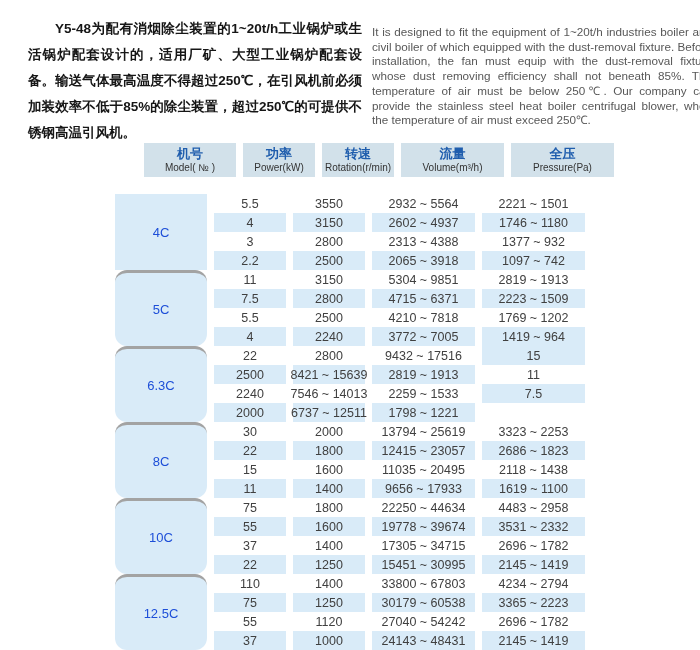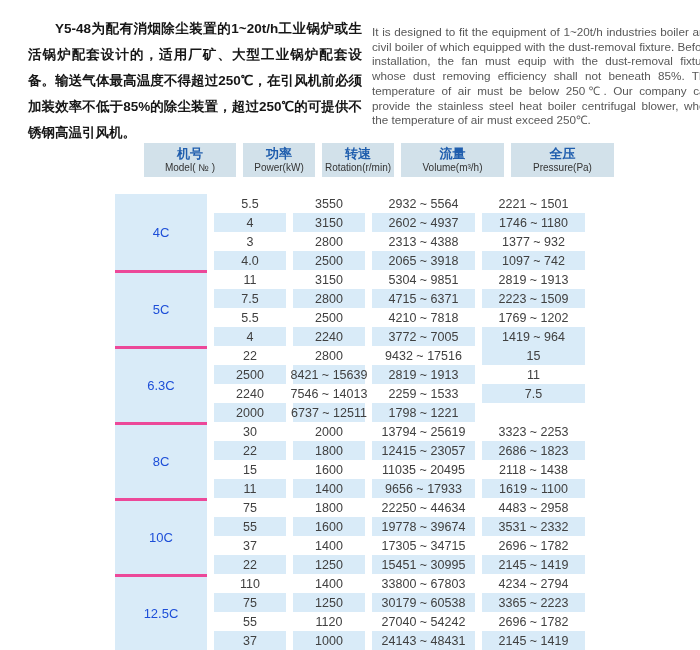--- a/index.html
+++ b/index.html
@@ -38,21 +38,21 @@
   }
   .hen { font-size: 10px; line-height: 12px; color: #333333; white-space: nowrap; }
   .tbody { grid-auto-rows: 19px; grid-auto-flow: row; }
   .model-cell {
     grid-column: 1; grid-row: span 4;
     background: var(--stripe, #d9ebf8);
     display: flex; align-items: center; justify-content: center;
     font-size: 13px; color: #1d4ed8;
     box-sizing: border-box;
   }
-  .model-cell.sep { border-top: 3px solid #ec4899; }
+  .model-cell.sep { border-top: 3px solid #a3a3a3; border-radius: 12px; }
   .data-cell {
     display: flex; align-items: center; justify-content: center;
     font-size: 12.5px; color: #404040; background: #ffffff;
     white-space: nowrap;
   }
   .data-cell.stripe { background: var(--stripe, #d9ebf8); }
 </style>
 </head>
 <body>
 
@@ -90,21 +90,21 @@
         <div class="data-cell">2932 ~ 5564</div>
         <div class="data-cell">2221 ~ 1501</div>
         <div class="data-cell stripe">4</div>
         <div class="data-cell stripe">3150</div>
         <div class="data-cell stripe">2602 ~ 4937</div>
         <div class="data-cell stripe">1746 ~ 1180</div>
         <div class="data-cell">3</div>
         <div class="data-cell">2800</div>
         <div class="data-cell">2313 ~ 4388</div>
         <div class="data-cell">1377 ~ 932</div>
-        <div class="data-cell stripe">4.0</div>
+        <div class="data-cell stripe">2.2</div>
         <div class="data-cell stripe">2500</div>
         <div class="data-cell stripe">2065 ~ 3918</div>
         <div class="data-cell stripe">1097 ~ 742</div>
         <div class="model-cell sep">5C</div>
         <div class="data-cell">11</div>
         <div class="data-cell">3150</div>
         <div class="data-cell">5304 ~ 9851</div>
         <div class="data-cell">2819 ~ 1913</div>
         <div class="data-cell stripe">7.5</div>
         <div class="data-cell stripe">2800</div>

